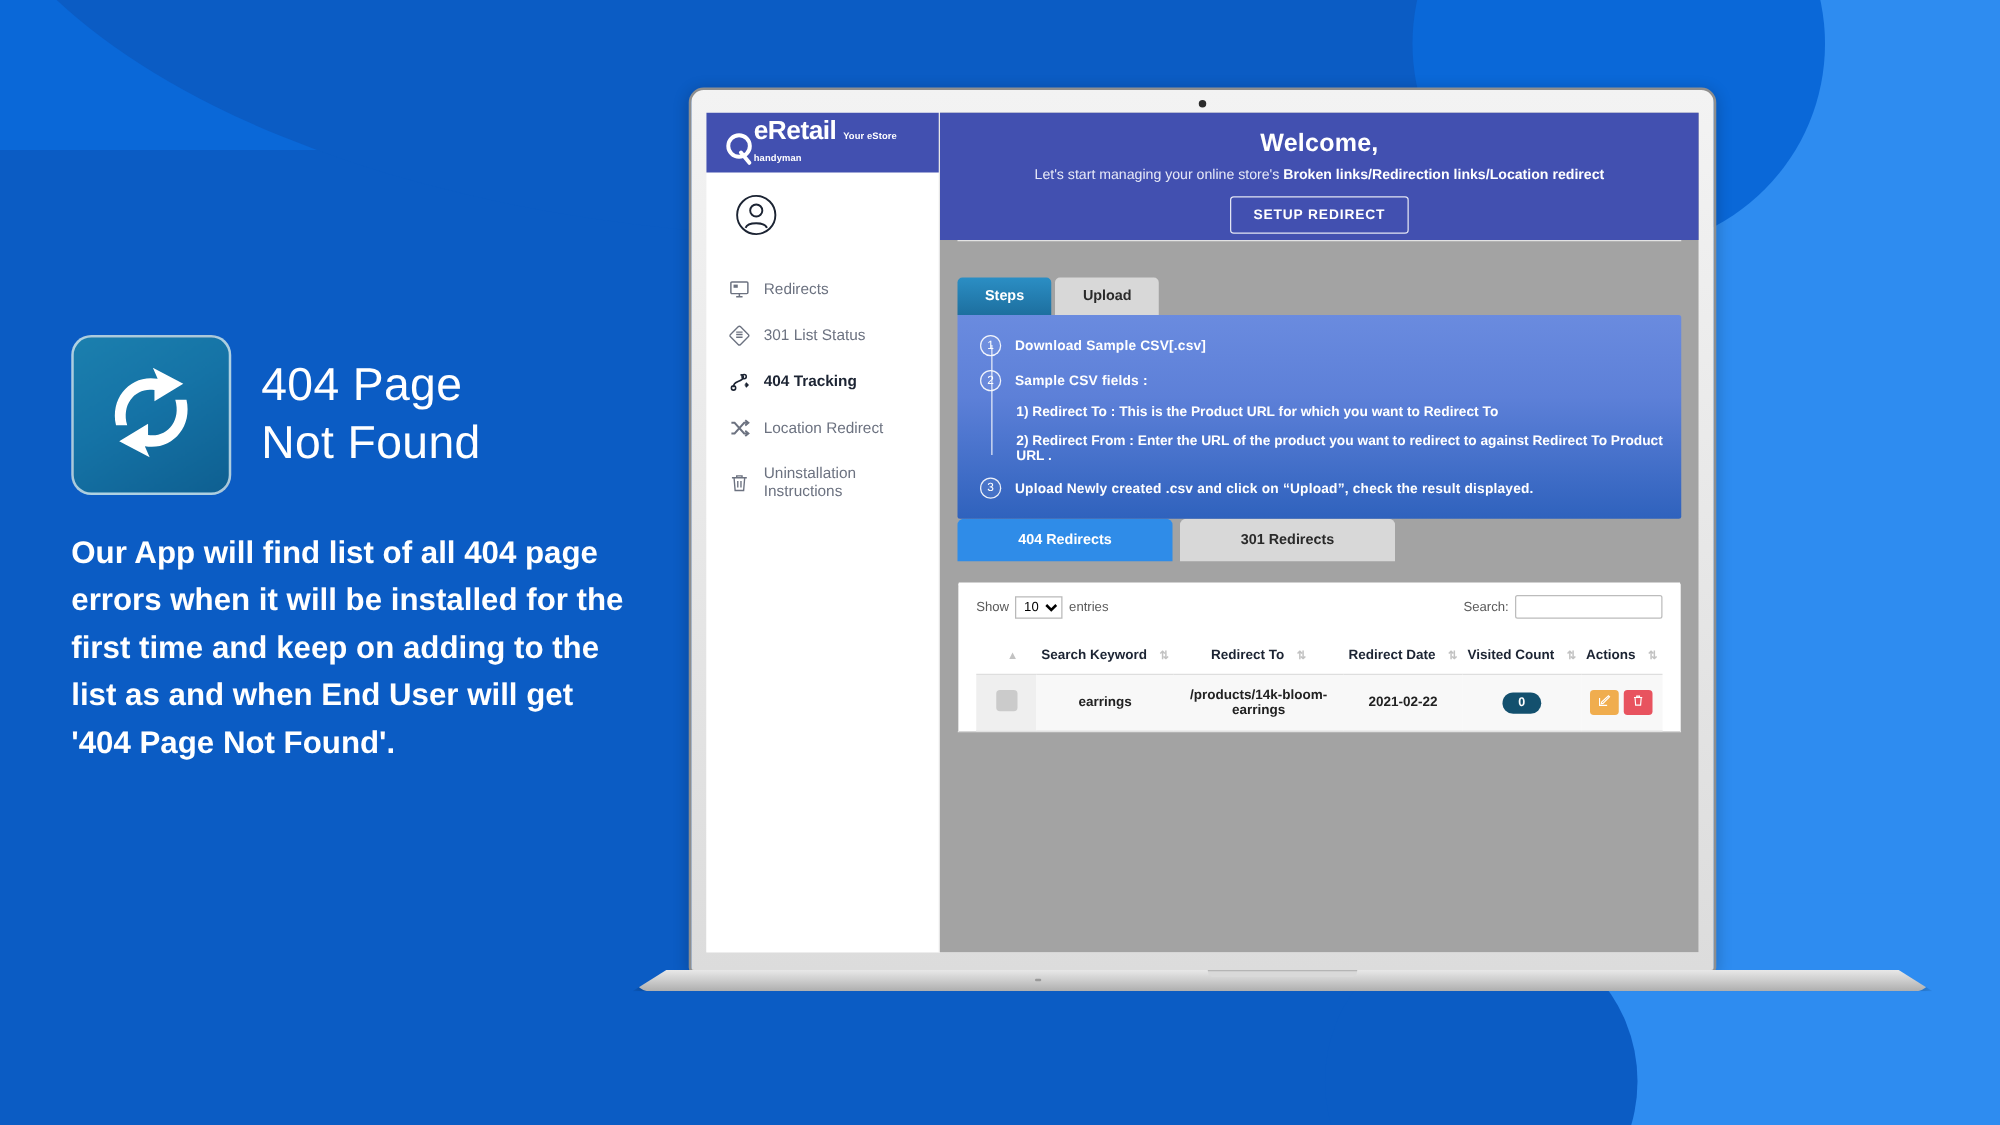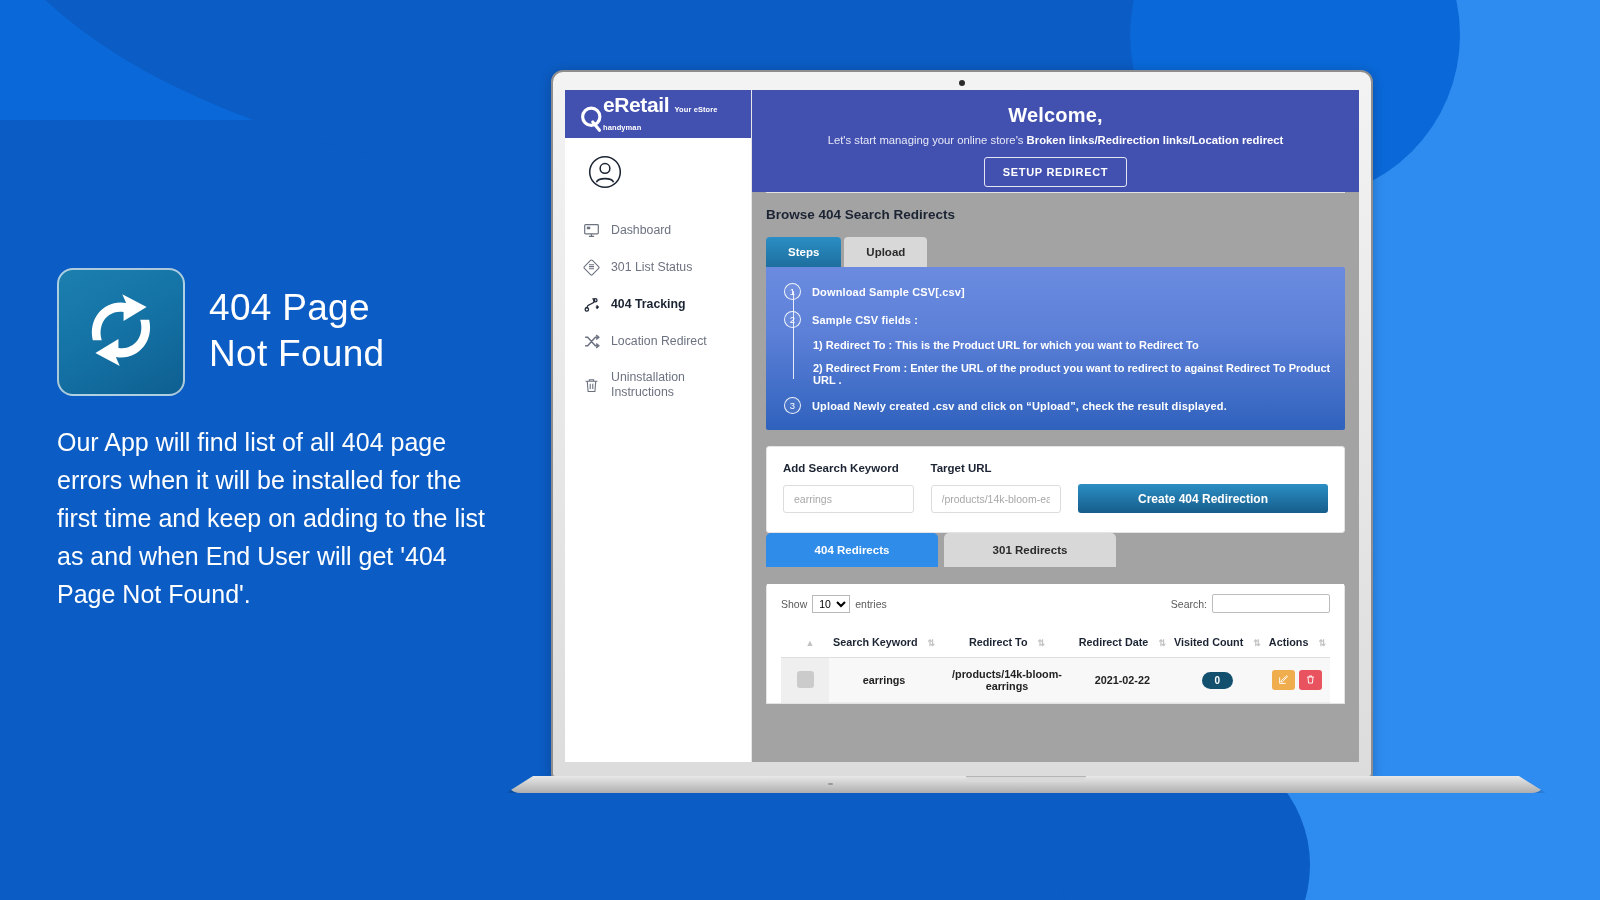--- a/index.html
+++ b/index.html
@@ -57,21 +57,21 @@
     position: absolute; left: 0; top: 0;
   }
   .app-badge svg { width: 82px; height: 82px; }
   .headline {
     position: absolute; left: 152px; top: 17px;
     color: #fff; font-size: 37px; line-height: 46px; font-weight: 400;
     letter-spacing: .3px;
   }
   .body-copy {
     position: absolute; left: 0; top: 155px; width: 450px;
-    color: #ffffff; font-size: 25px; line-height: 38px; font-weight: 400;
+    color: #ffffff; font-size: 25px; line-height: 38px; font-weight: 700;
   }
 
   
   .laptop { position: absolute; left: 506px; top: 70px; width: 1040px; }
   .lid {
     position: relative; margin-left: 45px;
     width: 822px; height: 708px;
     background: linear-gradient(180deg,#f3f3f3 0%, #dcdcdc 100%);
     border: 2px solid #8e8e8e;
     border-radius: 12px 12px 4px 4px;
@@ -347,21 +347,21 @@
 
             <div class="nav">
               <div class="nav-item">
                 <span class="ic">
                   <svg viewBox="0 0 20 20" fill="none" stroke="currentColor" stroke-width="1.4" xmlns="http://www.w3.org/2000/svg">
                     <rect x="2" y="3" width="16" height="11" rx="1"></rect>
                     <path d="M7 17h6M10 14v3"></path>
                       <rect x="4.5" y="5.5" width="4" height="3" fill="currentColor" stroke="none"></rect>
                   </svg>
                 </span>
-                <span class="lbl">Dashboard</span>
+                <span class="lbl">Redirects</span>
               </div>
 
               <div class="nav-item">
                 <span class="ic">
                   <svg viewBox="0 0 20 20" fill="none" stroke="currentColor" stroke-width="1.3" xmlns="http://www.w3.org/2000/svg">
                     <rect x="3.3" y="3.3" width="13.4" height="13.4" rx="1.6" transform="rotate(45 10 10)"></rect>
                     <path d="M7 9h6M7 11.5h6M7 6.7h6"></path>
                   </svg>
                 </span>
                 <span class="lbl">301 List Status</span>
@@ -406,21 +406,20 @@
 
             <div class="banner">
               <h1>Welcome,</h1>
               <div class="sub"><span>Let's start managing your online store's </span><b>Broken links/Redirection links/Location redirect</b></div>
               <button class="setup-btn">SETUP REDIRECT</button>
             </div>
 
             <div class="hr"></div>
 
             <div class="panel-pad">
-              <div class="section-title">Browse 404 Search Redirects</div>
 
               <div class="tabrow">
                 <div class="tab sel">Steps</div>
                 <div class="tab unsel">Upload</div>
               </div>
 
               <div class="steps-box">
                 <div class="step-rail"></div>
 
                 <div class="step">
@@ -435,33 +434,20 @@
 
                 <div class="substep">1) Redirect To : This is the Product URL for which you want to Redirect To</div>
                 <div class="substep">2) Redirect From : Enter the URL of the product you want to redirect to against Redirect To Product URL .</div>
 
                 <div class="step" style="margin-top:11px">
                   <span class="bullet">3</span>
                   <span class="step-text">Upload Newly created .csv and click on “Upload”, check the result displayed.</span>
                 </div>
               </div>
 
-              <div class="form-card">
-                <div>
-                  <div class="field-label">Add Search Keyword</div>
-                  <input class="text-input" type="text" placeholder="earrings" style="">
-                </div>
-                <div>
-                  <div class="field-label">Target URL</div>
-                  <input class="text-input" type="text" placeholder="/products/14k-bloom-earrings" style="">
-                </div>
-                <div class="form-col-btn">
-                  <button class="create-btn" style="width:100%">Create 404 Redirection</button>
-                </div>
-              </div>
 
               <div>
                 <div class="rtabs">
                   <div class="rtab sel">404 Redirects</div>
                   <div class="rtab unsel">301 Redirects</div>
                 </div>
 
                 <div class="table-card">
                   <div class="table-body">
                     <div class="tbl-controls">

